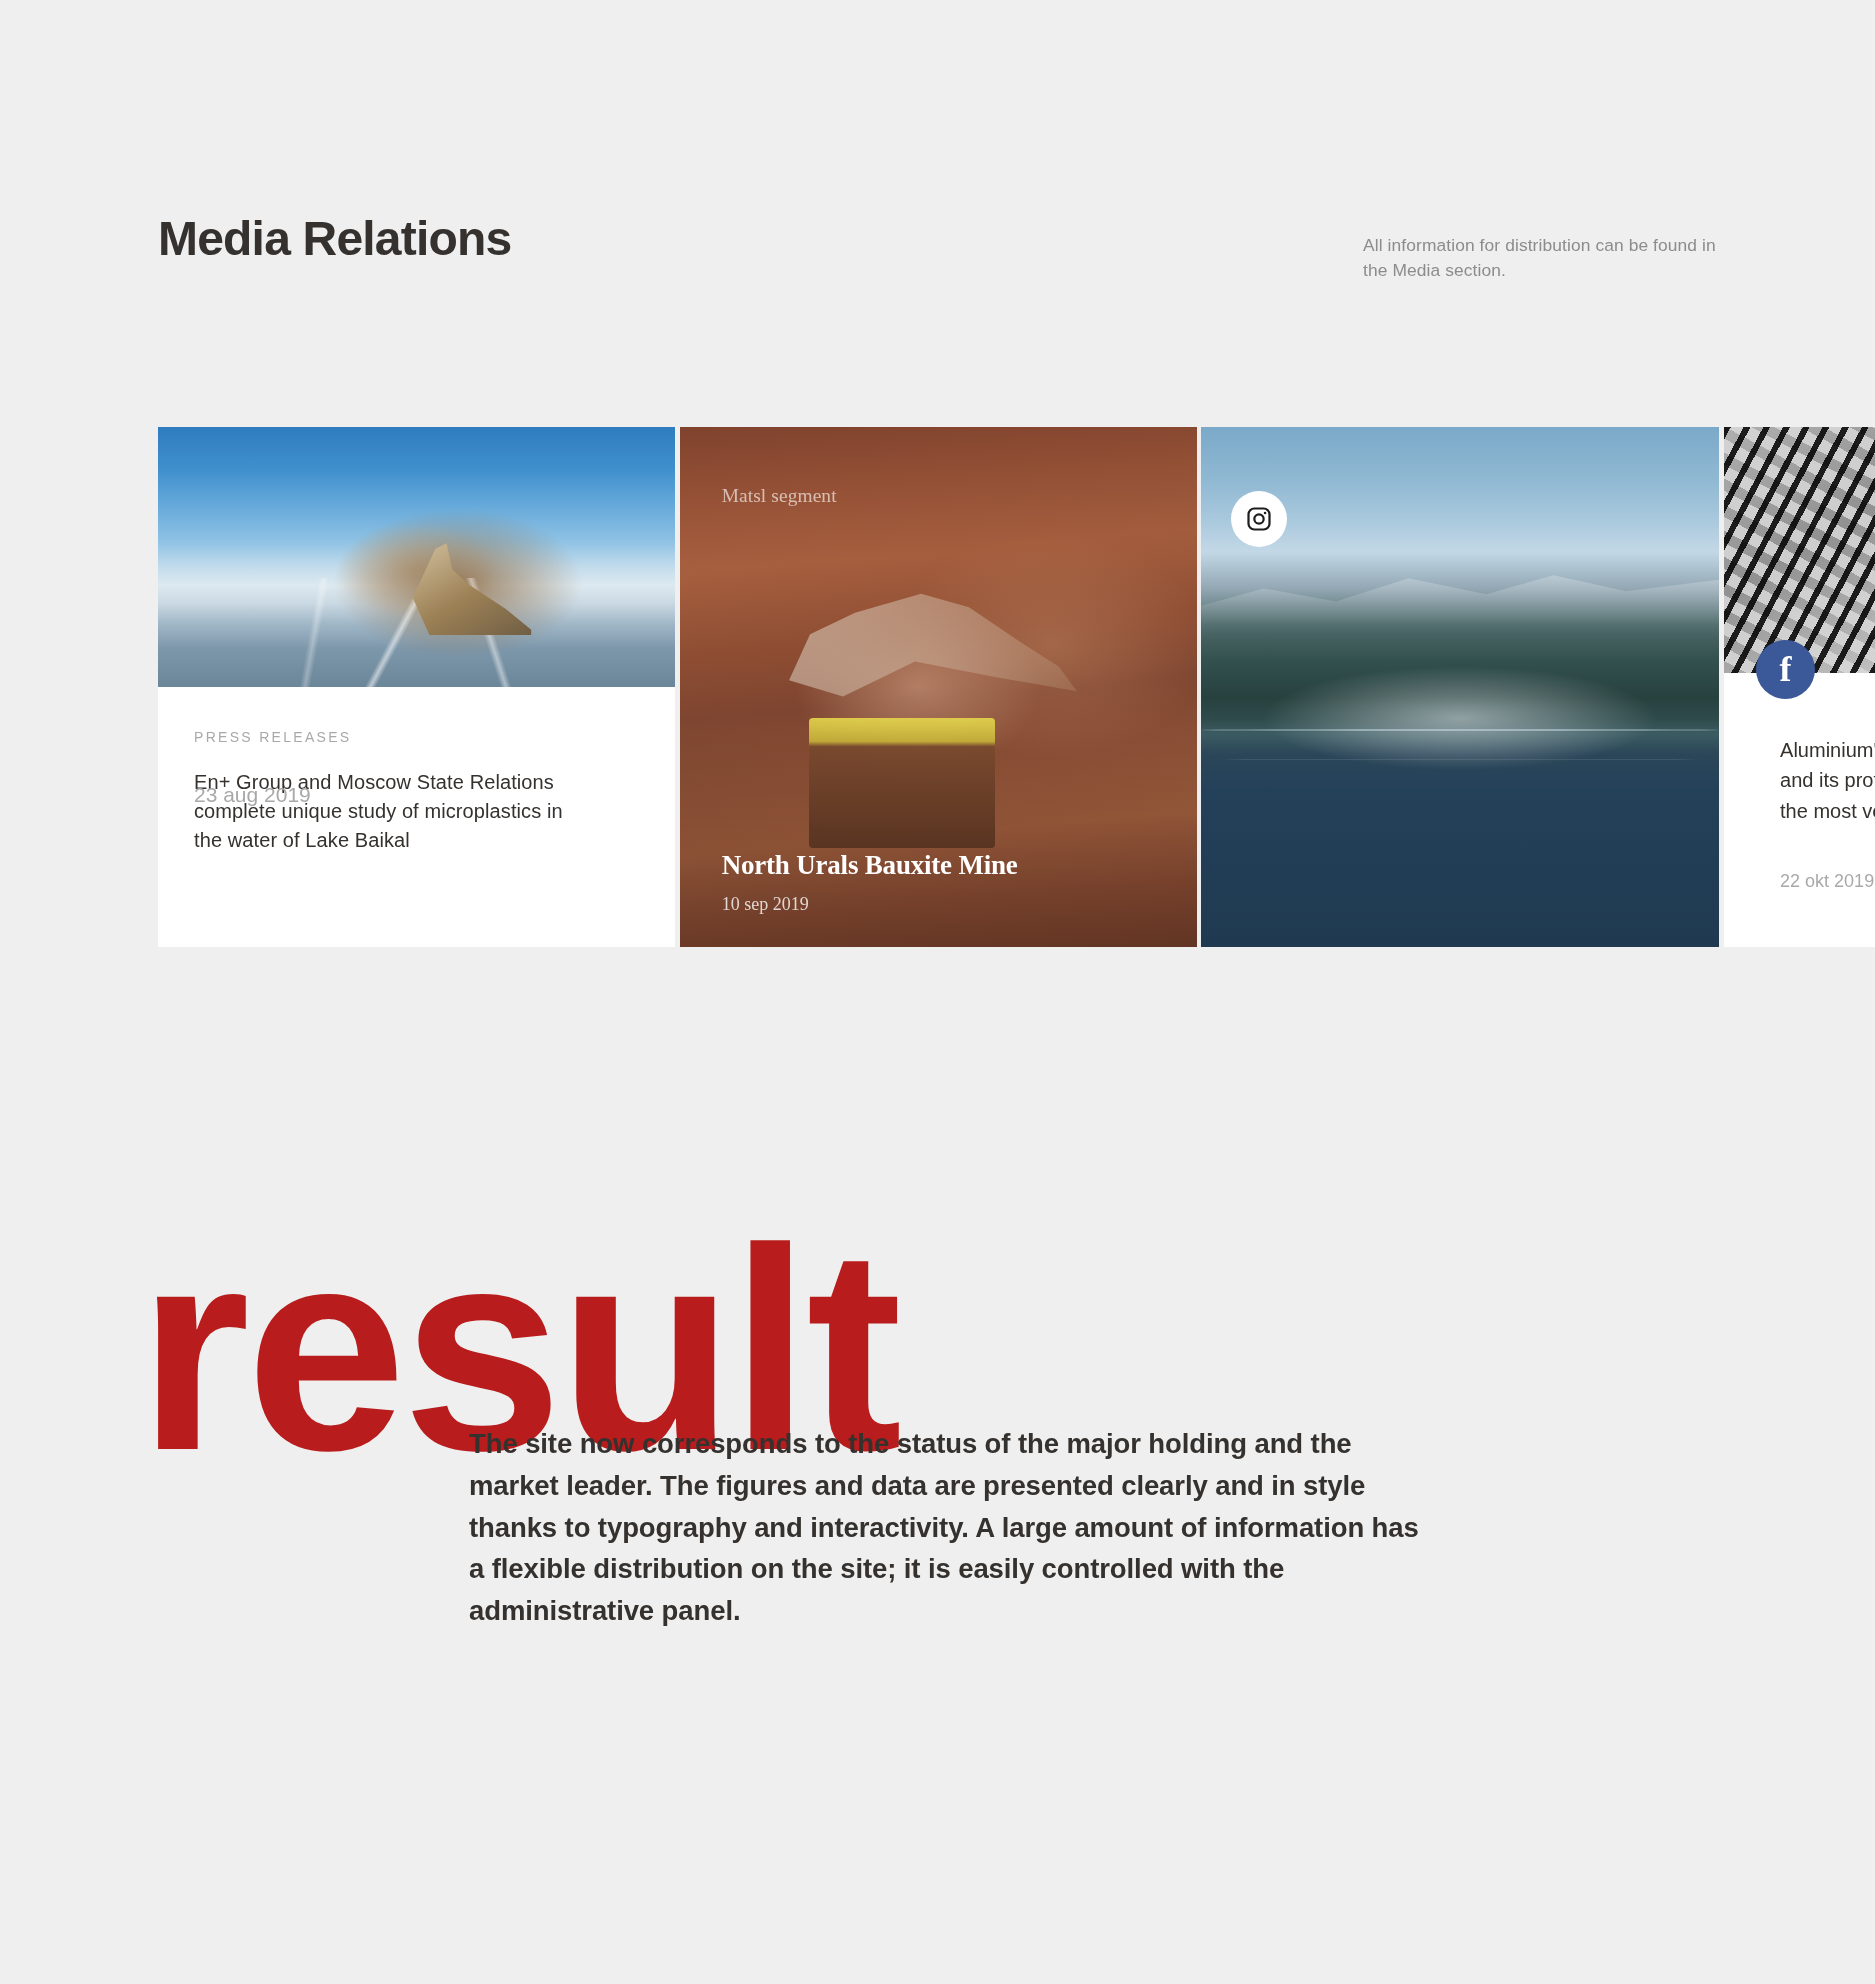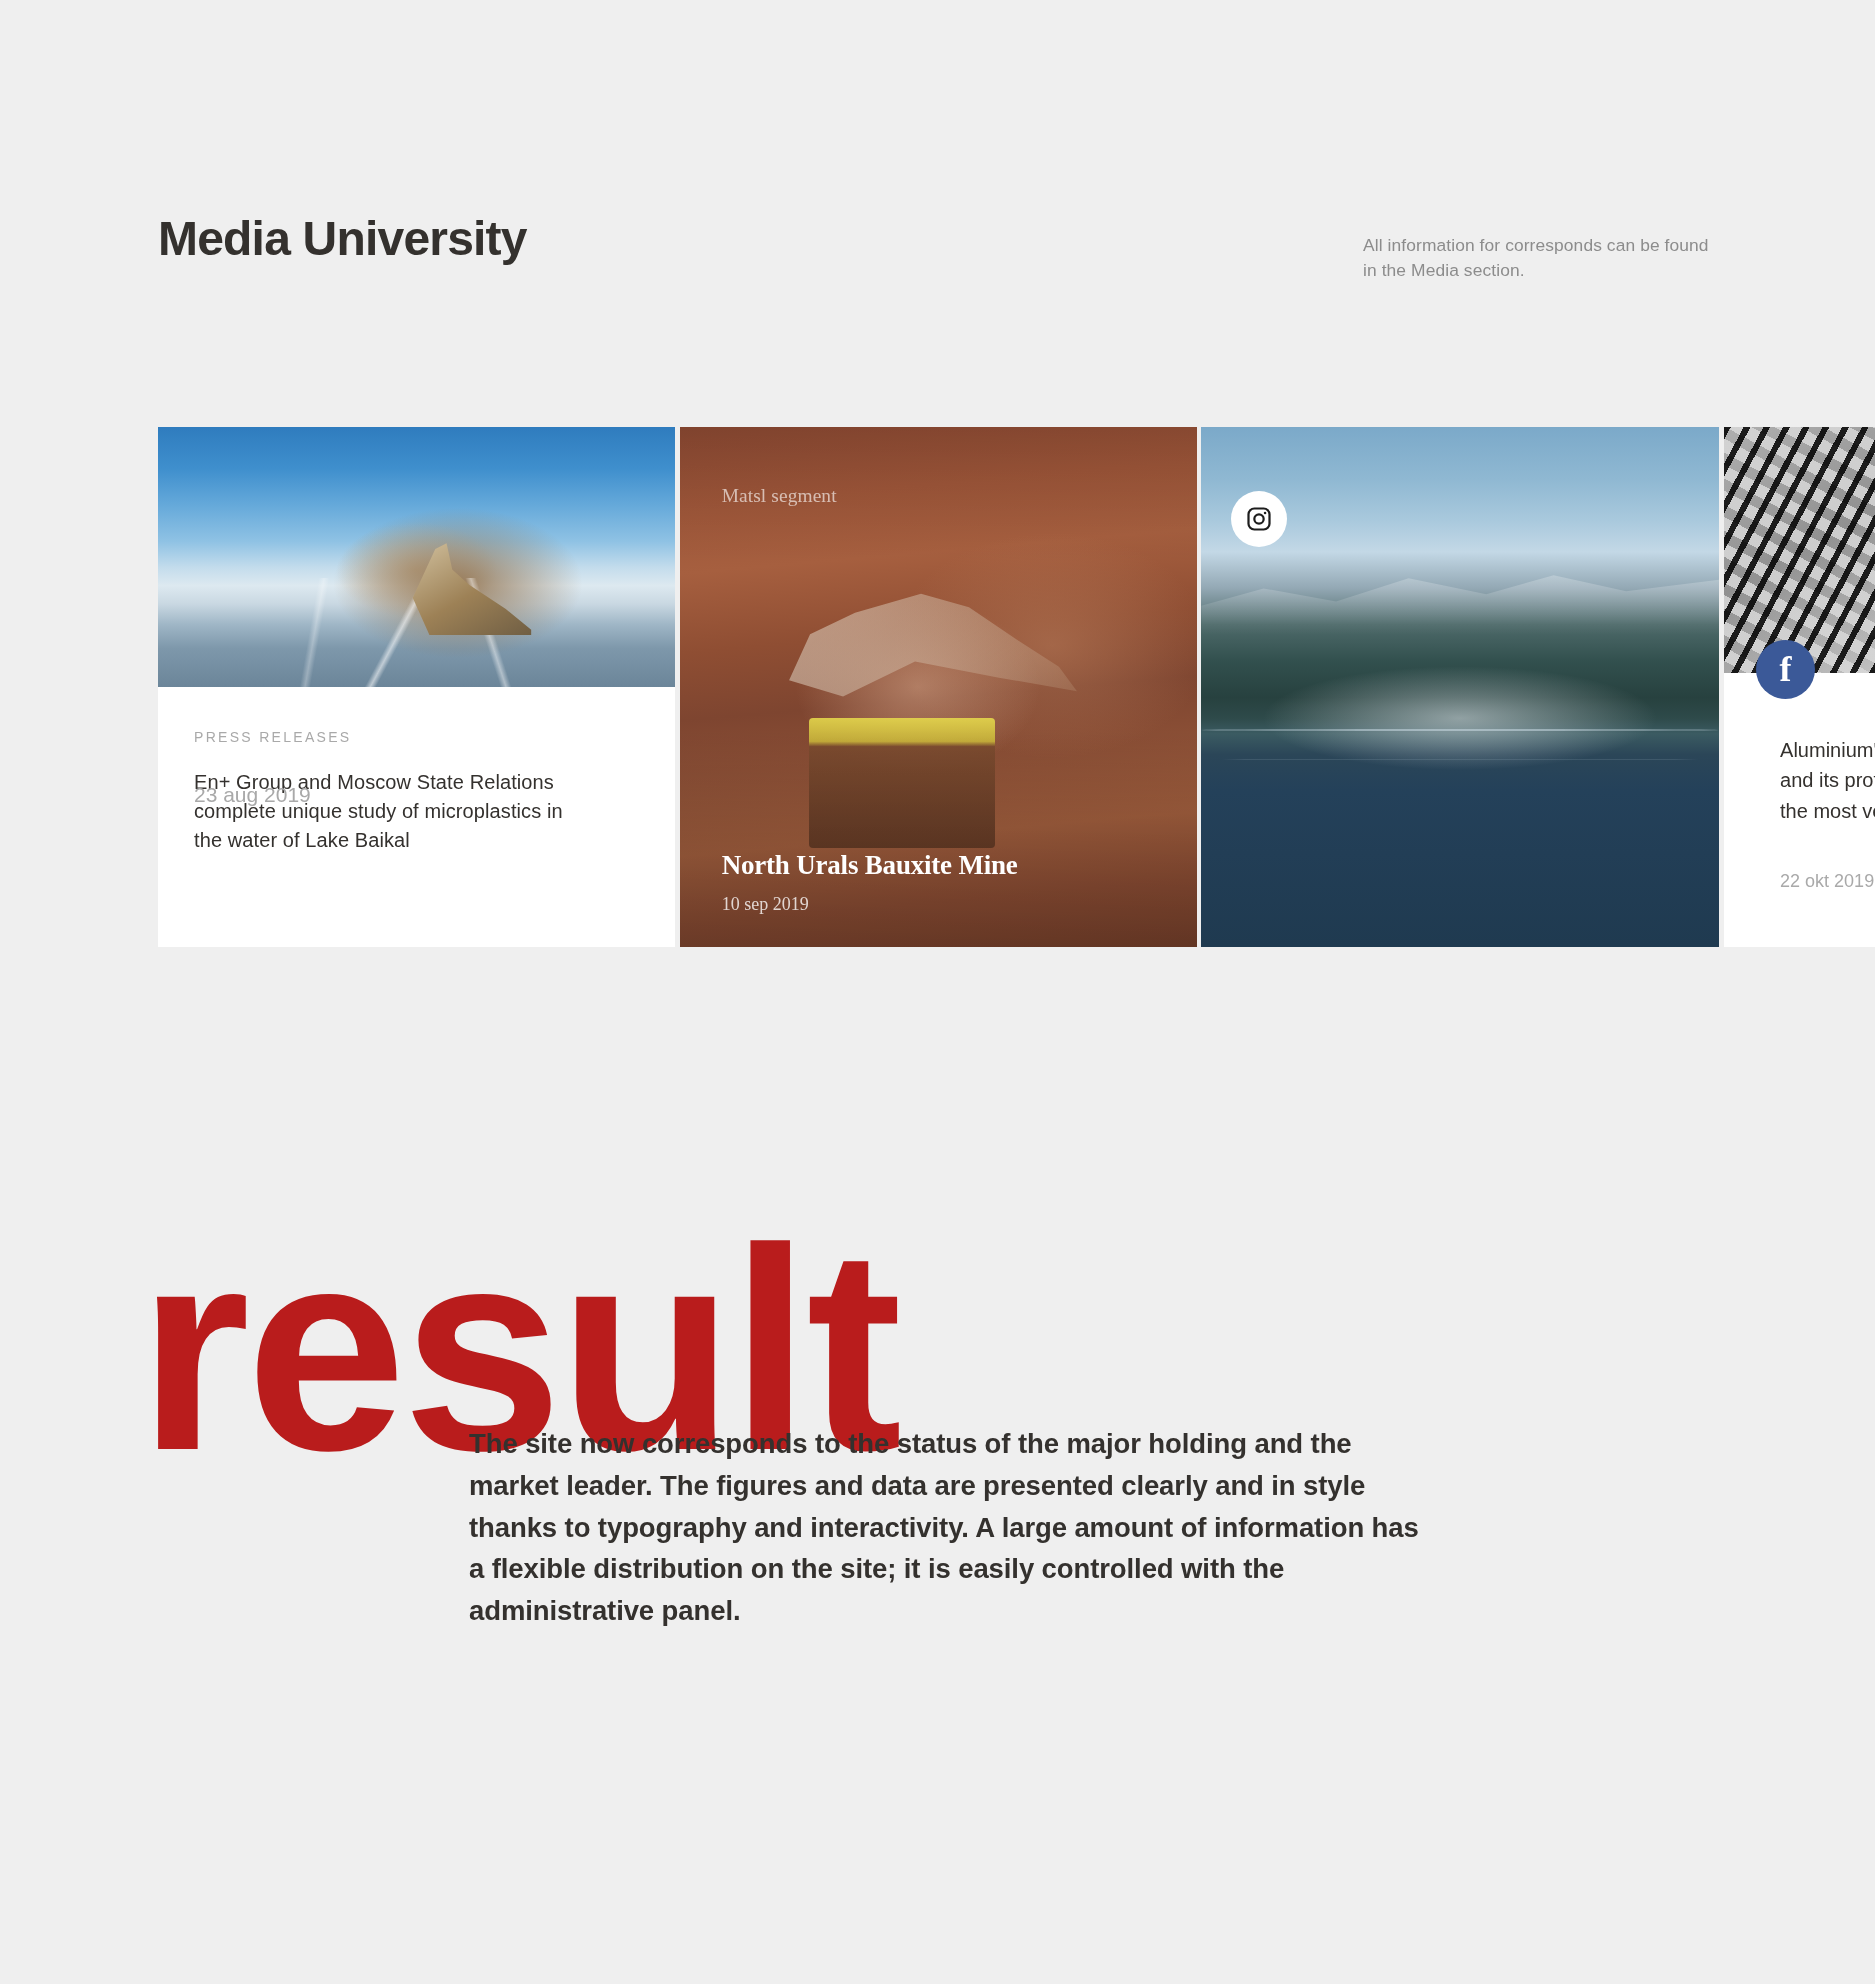--- a/index.html
+++ b/index.html
@@ -345,22 +345,22 @@
     font-weight: 700;
     letter-spacing: -0.1px;
   }
 </style>
 </head>
 <body>
 
 <div class="page">
 
   <div class="header">
-    <h1 class="page-title">Media University</h1>
-    <p class="header-note">All information for corresponds can be found in the Media section.</p>
+    <h1 class="page-title">Media Relations</h1>
+    <p class="header-note">All information for distribution can be found in the Media section.</p>
   </div>
 
   <div class="card-strip">
 
     <div class="card card-1">
       <div class="card-media">
         <div class="photo-baikal"></div>
       </div>
       <div class="card-body">
         <div class="kicker">PRESS RELEASES</div>

